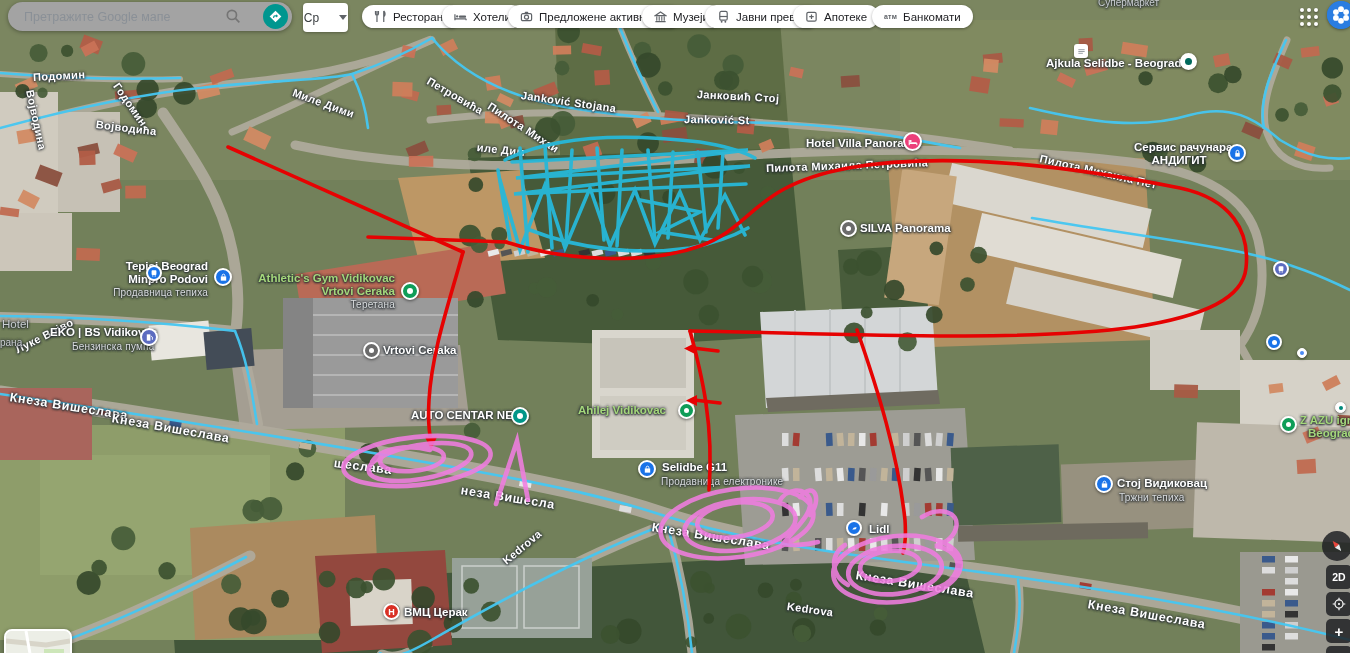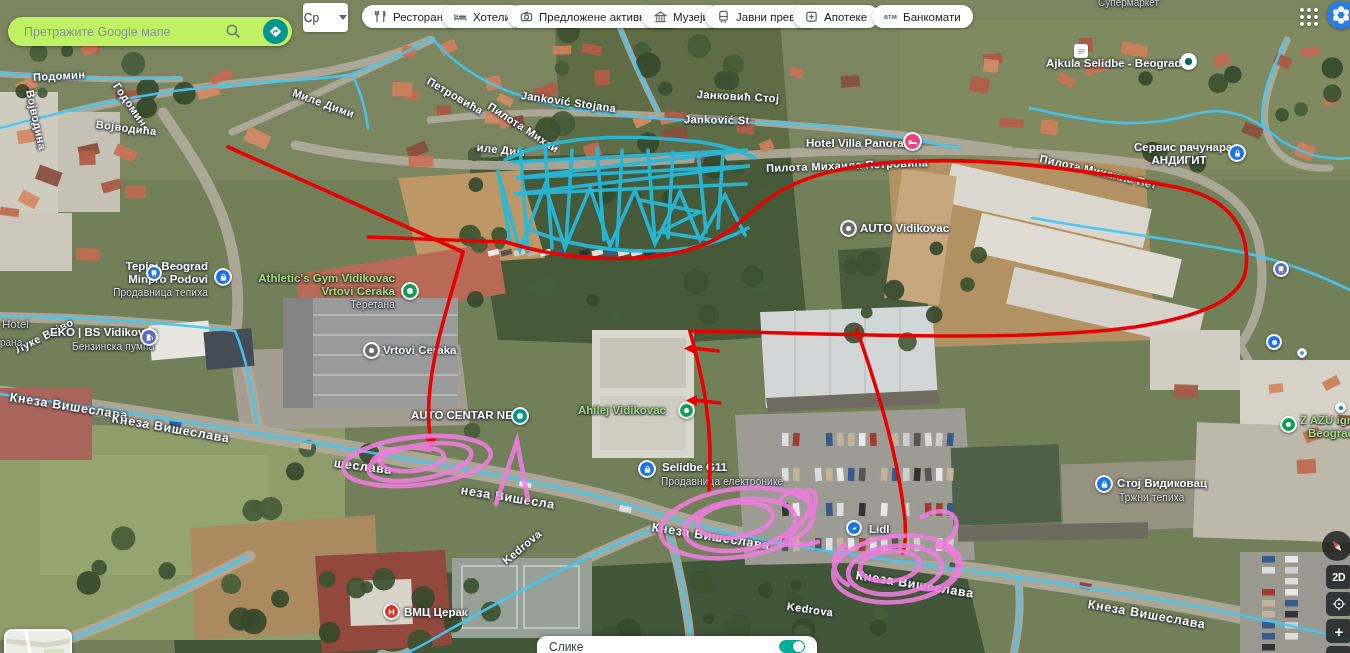--- a/index.html
+++ b/index.html
@@ -18,21 +18,21 @@
   .poi{position:absolute;color:#fff;font-size:11.5px;font-weight:bold;white-space:nowrap;line-height:13px;
       text-shadow:0 0 3px rgba(38,44,50,.95),0 0 3px rgba(38,44,50,.95),0 1px 2px rgba(38,44,50,.9);}
   .sub{color:#d9dcde;font-size:10px;font-weight:normal;letter-spacing:.2px;}
   .green{color:#a4d77b;}
   .grey{color:#c9cdd1;font-weight:normal;}
   .right{text-align:right;}
   .center{text-align:center;}
   .picon{position:absolute;border-radius:50%;border:2px solid #fff;box-shadow:0 1px 3px rgba(0,0,0,.5);
       display:flex;align-items:center;justify-content:center;color:#fff;box-sizing:border-box;}
   
-  .searchbox{position:absolute;left:8px;top:17px;width:284px;height:29px;background:#bef264;border-radius:15px;
+  .searchbox{position:absolute;left:8px;top:2px;width:284px;height:29px;background:#a3a3a3;border-radius:15px;
       box-shadow:0 1px 4px rgba(0,0,0,.35);display:flex;align-items:center;padding:0 4px 0 14px;box-sizing:border-box;gap:15px;}
   .searchbox input{border:none;outline:none;flex:1;font-size:12.5px;color:#3c4043;font-family:"Liberation Sans",sans-serif;background:transparent;}
   .searchbox input::placeholder{color:#8a9097;}
   .dirbtn{width:25px;height:25px;border-radius:50%;background:#00968f;display:flex;align-items:center;justify-content:center;margin-left:6px;cursor:pointer;}
   .langbox{position:absolute;left:303px;top:3px;width:45px;height:29px;background:#fff;border-radius:4px;
       box-shadow:0 1px 3px rgba(0,0,0,.3);display:flex;align-items:center;justify-content:center;gap:20px;
       font-size:12px;color:#3c4043;cursor:pointer;}
   .langbox .caret{width:0;height:0;border-left:4px solid transparent;border-right:4px solid transparent;border-top:5px solid #5f6368;}
   .chip{position:absolute;top:5px;height:23px;background:#fff;border-radius:13px;display:flex;align-items:center;
       gap:6px;padding:0 12px;font-size:11.5px;color:#202124;box-shadow:0 1px 3px rgba(0,0,0,.35);cursor:pointer;white-space:nowrap;}
@@ -475,21 +475,21 @@
     <div class="picon" style="left:1228px;top:144px;width:18px;height:18px;background:#1a73e8">
       <svg width="9" height="9" viewBox="0 0 10 10">
           <rect x="2.5" y="4.5" width="5" height="4" fill="#fff"></rect>
           <path d="M3.5,4.5V3a1.5,1.5 0 0 1 3,0v1.5" stroke="#fff" fill="none" stroke-width="1.1"></path>
         </svg>
     </div>
 
     <div class="picon" style="left:840px;top:220px;width:17px;height:17px;background:#6b6b6b">
         <span style="width:5px;height:5px;border-radius:50%;background:#fff"></span>
       </div>
-    <div class="poi" style="left:860px;top:222px">AUTO Vidikovac</div>
+    <div class="poi" style="left:860px;top:222px">SILVA Panorama</div>
 
     <div class="poi right" style="left:103px;top:260px;width:105px">
       <div>Tepisi Beograd</div>
       <div>Minpro Podovi</div>
       <div class="sub">Продавница тепиха</div>
     </div>
     <div class="picon" style="left:214px;top:268px;width:18px;height:18px;background:#1a73e8">
       <svg width="9" height="9" viewBox="0 0 10 10">
           <path d="M2,3.8h6v4.7h-6z" fill="#fff"></path>
           <path d="M3.5,4v-1.2a1.5,1.5 0 0 1 3,0V4" stroke="#fff" fill="none" stroke-width="1"></path>
@@ -760,26 +760,20 @@
     <div class="ctl" style="top:592px;height:24px">
       <svg width="14" height="14" viewBox="0 0 16 16" stroke="#fff" stroke-width="1.4" fill="none">
         <circle cx="8" cy="8" r="4.6"></circle>
           <circle cx="8" cy="8" r="1.2" fill="#fff" stroke="none"></circle>
         <path d="M8,0.8v2.4 M8,12.8v2.4 M0.8,8h2.4 M12.8,8h2.4"></path>
       </svg>
     </div>
     <div class="ctl" style="top:619px;height:24px;font-size:15px;font-weight:bold">+</div>
     <div class="ctl" style="top:646px;height:14px;font-size:13px;font-weight:bold">–</div>
 
-    <div class="imgpanel">
-      <span class="lbl">Слике</span>
-      <span class="toggle">
-          <span class="knob"></span>
-        </span>
-    </div>
     <div class="minimap">
       <svg width="64" height="34" viewBox="0 0 64 34">
         <rect width="64" height="34" fill="#eceee6"></rect>
         <path d="M0,10 L40,14 L64,10" stroke="#d8d5c9" stroke-width="5" fill="none"></path>
         <path d="M20,0 L26,34" stroke="#fff" stroke-width="3" fill="none"></path>
         <rect x="38" y="18" width="20" height="12" fill="#cde6b9"></rect>
       </svg>
     </div>
   </div>
 </div>

